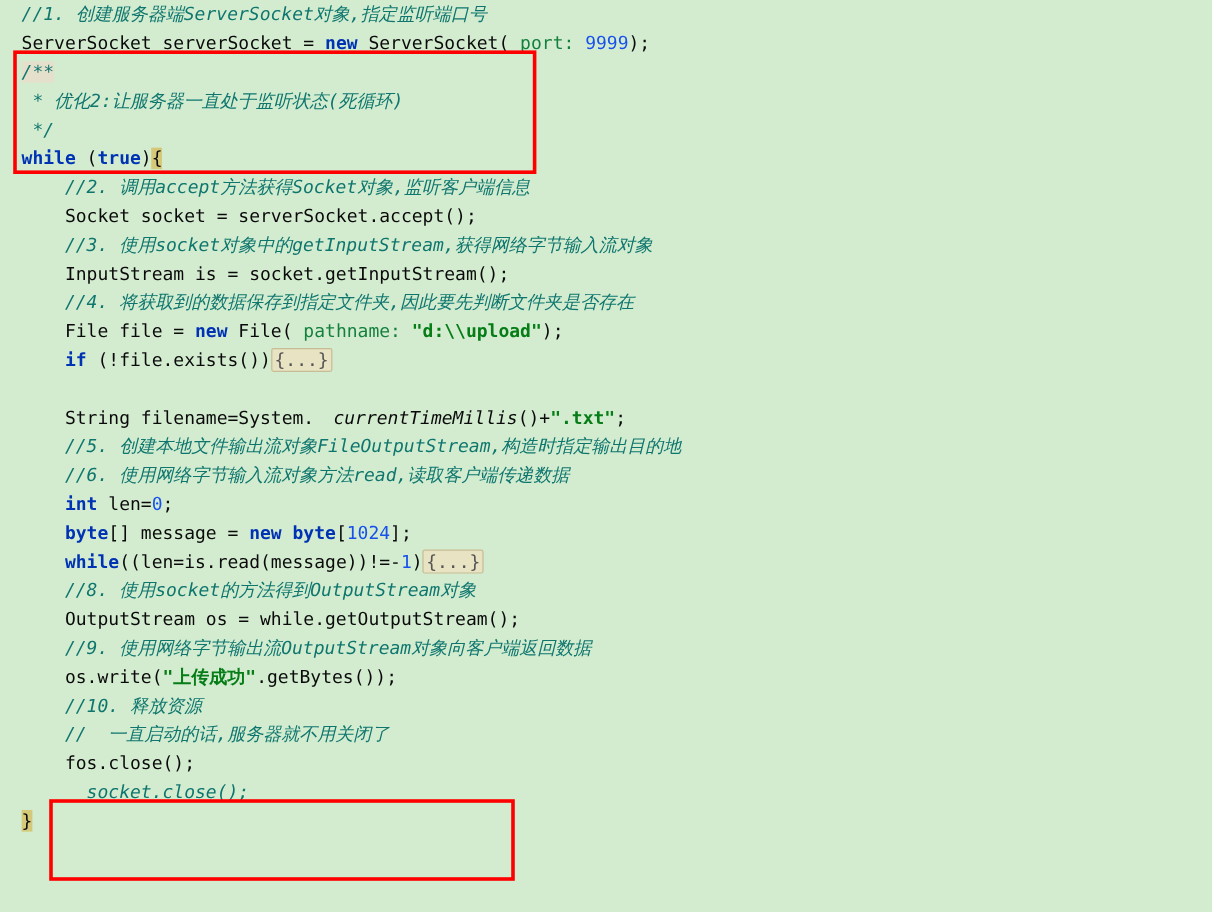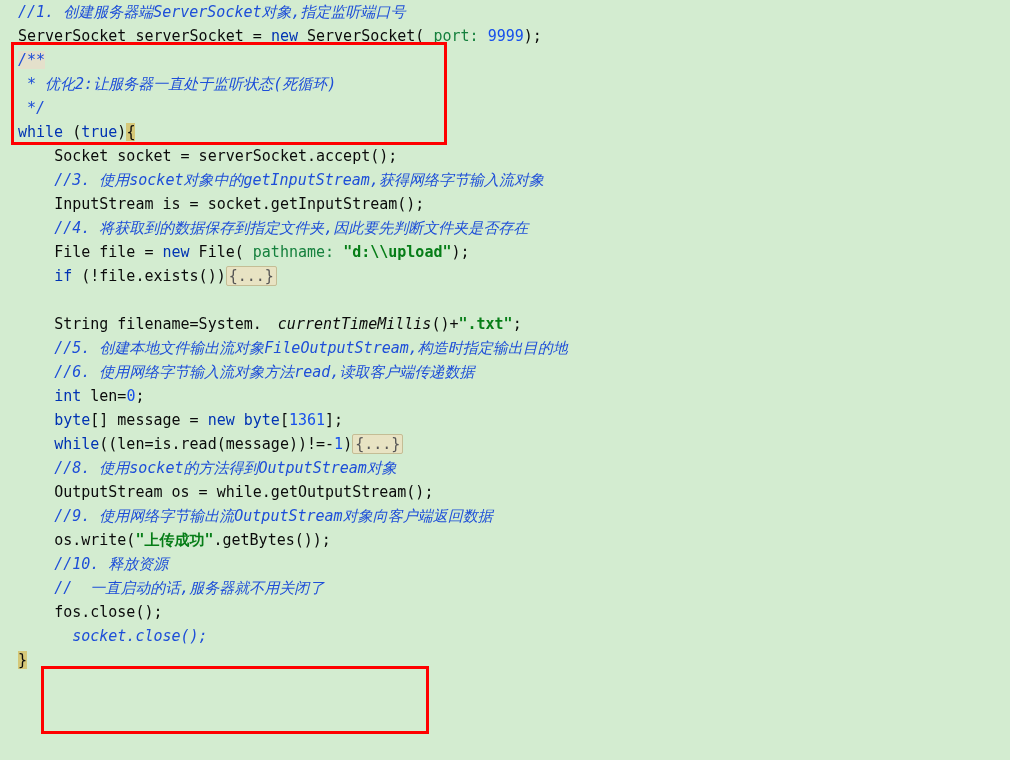--- a/index.html
+++ b/index.html
@@ -15,22 +15,22 @@
     position: relative;
   }
   .code-container {
     padding: 0 0 0 18px;
     position: relative;
   }
   .line {
     white-space: pre;
     height: 24px;
   }
-  .comment { color: #1d4ed8; font-style: italic; text-align: center; }
-  .keyword { color: #0033b3; font-weight: normal; }
+  .comment { color: #0f766e; font-style: italic; text-align: center; }
+  .keyword { color: #0033b3; font-weight: bold; }
   .string { color: #067d17; font-weight: bold; }
   .number { color: #1750eb; }
   .param { color: #15803d; }
   .text { color: #0a0a0a; text-align: right; }
   .method-ital { color: #0a0a0a; font-style: italic; margin-left: 16px; }
   .fold {
     background: #e8e3c3;
     border: 1px solid #c4bd95;
     color: #555;
     padding: 0 2px;
@@ -70,38 +70,39 @@
 <div class="line"><span class="comment">//1. 创建服务器端ServerSocket对象,指定监听端口号</span></div>
 
 <div class="line"><span class="text">ServerSocket serverSocket = </span><span class="keyword">new</span><span class="text"> ServerSocket(</span><span class="param"> port: </span><span class="number">9999</span><span class="text">);</span></div>
 
 <div class="line"><span class="comment doc-hl">/**</span></div>
 <div class="line"><span class="comment"> * 优化2:让服务器一直处于监听状态(死循环)</span></div>
 <div class="line"><span class="comment"> */</span></div>
 
 <div class="line"><span class="keyword">while</span><span class="text"> (</span><span class="keyword">true</span><span class="text">)</span><span class="text brace-hl">{</span></div>
 
+<div class="line">    <span class="comment">//2. 调用accept方法获得Socket对象,监听客户端信息</span></div>
 <div class="line">    <span class="text">Socket socket = serverSocket.accept();</span></div>
 
 <div class="line">    <span class="comment">//3. 使用socket对象中的getInputStream,获得网络字节输入流对象</span></div>
 <div class="line">    <span class="text">InputStream is = socket.getInputStream();</span></div>
 
 <div class="line">    <span class="comment">//4. 将获取到的数据保存到指定文件夹,因此要先判断文件夹是否存在</span></div>
 <div class="line">    <span class="text">File file = </span><span class="keyword">new</span><span class="text"> File(</span><span class="param"> pathname: </span><span class="string">"d:\\upload"</span><span class="text">);</span></div>
 <div class="line">    <span class="keyword">if</span><span class="text"> (!file.exists())</span><span class="fold">{...}</span></div>
 
 <div class="line"> </div>
 
 <div class="line">    <span class="text">String filename=System.</span><span class="method-ital">currentTimeMillis</span><span class="text">()+</span><span class="string">".txt"</span><span class="text">;</span></div>
 
 <div class="line">    <span class="comment">//5. 创建本地文件输出流对象FileOutputStream,构造时指定输出目的地</span></div>
 
 <div class="line">    <span class="comment">//6. 使用网络字节输入流对象方法read,读取客户端传递数据</span></div>
 <div class="line">    <span class="keyword">int</span><span class="text"> len=</span><span class="number">0</span><span class="text">;</span></div>
-<div class="line">    <span class="keyword">byte</span><span class="text">[] message = </span><span class="keyword">new</span><span class="text"> </span><span class="keyword">byte</span><span class="text">[</span><span class="number">1361</span><span class="text">];</span></div>
+<div class="line">    <span class="keyword">byte</span><span class="text">[] message = </span><span class="keyword">new</span><span class="text"> </span><span class="keyword">byte</span><span class="text">[</span><span class="number">1024</span><span class="text">];</span></div>
 <div class="line">    <span class="keyword">while</span><span class="text">((len=is.read(message))!=-</span><span class="number">1</span><span class="text">)</span><span class="fold">{...}</span></div>
 
 <div class="line">    <span class="comment">//8. 使用socket的方法得到OutputStream对象</span></div>
 <div class="line">    <span class="text">OutputStream os = while.getOutputStream();</span></div>
 
 <div class="line">    <span class="comment">//9. 使用网络字节输出流OutputStream对象向客户端返回数据</span></div>
 <div class="line">    <span class="text">os.write(</span><span class="string">"上传成功"</span><span class="text">.getBytes());</span></div>
 
 <div class="line">    <span class="comment">//10. 释放资源</span></div>
 <div class="line">    <span class="comment">//  一直启动的话,服务器就不用关闭了</span></div>

